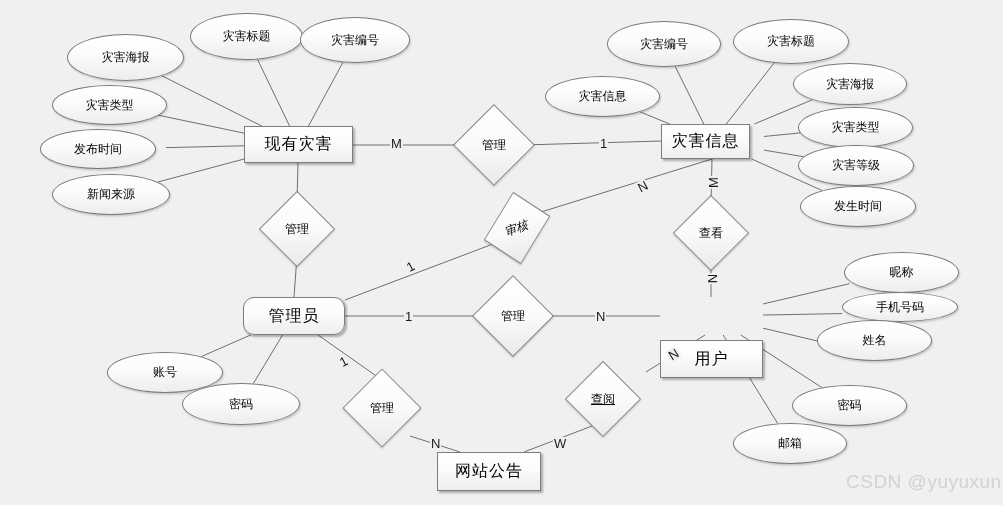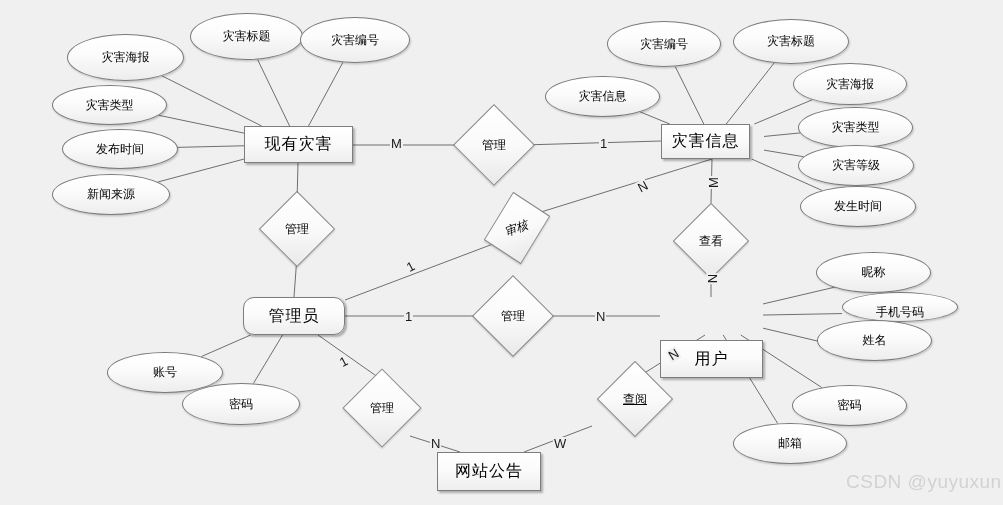--- a/index.html
+++ b/index.html
@@ -144,21 +144,21 @@
       </div>
       <div class="node attribute" style="left: 190px; top: 13px; width: 113px; height: 47px;">
         <span>灾害标题</span>
       </div>
       <div class="node attribute" style="left: 300px; top: 17px; width: 110px; height: 46px;">
         <span>灾害编号</span>
       </div>
       <div class="node attribute" style="left: 52px; top: 85px; width: 115px; height: 40px;">
         <span>灾害类型</span>
       </div>
-      <div class="node attribute" style="left: 62px; top: 129px; width: 116px; height: 40px;">
+      <div class="node attribute" style="left: 40px; top: 129px; width: 116px; height: 40px;">
         <span>发布时间</span>
       </div>
       <div class="node attribute" style="left: 52px; top: 174px; width: 118px; height: 41px;">
         <span>新闻来源</span>
       </div>
       <div class="node attribute" style="left: 607px; top: 21px; width: 114px; height: 46px;">
         <span>灾害编号</span>
       </div>
       <div class="node attribute" style="left: 733px; top: 19px; width: 116px; height: 45px;">
         <span>灾害标题</span>
@@ -177,24 +177,24 @@
       </div>
       <div class="node attribute" style="left: 800px; top: 186px; width: 116px; height: 41px;">
         <span>发生时间</span>
       </div>
       <div class="node attribute" style="left: 107px; top: 352px; width: 116px; height: 41px; font-family: Liberation Serif, serif;">
         <span>账号</span>
       </div>
       <div class="node attribute" style="left: 182px; top: 383px; width: 118px; height: 42px;">
         <span>密码</span>
       </div>
-      <div class="node attribute" style="left: 816px; top: 252px; width: 115px; height: 41px; text-align: right;">
+      <div class="node attribute" style="left: 844px; top: 252px; width: 115px; height: 41px; text-align: right;">
         <span>昵称</span>
       </div>
-      <div class="node attribute" style="left: 842px; top: 292px; width: 116px; height: 30px; align-items: flex-end;">
+      <div class="node attribute" style="left: 842px; top: 292px; width: 116px; height: 30px;">
         <span>手机号码</span>
       </div>
       <div class="node attribute" style="left: 817px; top: 320px; width: 115px; height: 41px;">
         <span>姓名</span>
       </div>
       <div class="node attribute" style="left: 792px; top: 385px; width: 115px; height: 41px;">
         <span>密码</span>
       </div>
       <div class="node attribute" style="left: 733px; top: 423px; width: 114px; height: 41px;">
         <span>邮箱</span>
@@ -204,33 +204,33 @@
         <span class="rel-label">管理</span>
       </div>
       <div class="node relationship" style="left: 270px; top: 202px; width: 54px; height: 54px;">
         <div class="rel-shape"></div>
         <span class="rel-label">管理</span>
       </div>
       <div class="node relationship" style="left: 492px; top: 203px; width: 50px; height: 50px; transform: rotate(-20deg) skewX(-14deg);">
         <div class="rel-shape"></div>
         <span class="rel-label">审核</span>
       </div>
-      <div class="node relationship" style="left: 684px; top: 214px; width: 54px; height: 54px;">
+      <div class="node relationship" style="left: 684px; top: 206px; width: 54px; height: 54px;">
         <div class="rel-shape"></div>
         <span class="rel-label">查看</span>
       </div>
       <div class="node relationship" style="left: 484px; top: 287px; width: 58px; height: 58px;">
         <div class="rel-shape"></div>
         <span class="rel-label">管理</span>
       </div>
       <div class="node relationship" style="left: 354px; top: 380px; width: 56px; height: 56px;">
         <div class="rel-shape"></div>
         <span class="rel-label">管理</span>
       </div>
-      <div class="node relationship" style="left: 608px; top: 372px; width: 54px; height: 54px; text-decoration: underline;">
+      <div class="node relationship" style="left: 576px; top: 372px; width: 54px; height: 54px; text-decoration: underline;">
         <div class="rel-shape"></div>
         <span class="rel-label">查阅</span>
       </div>
       <div class="card" style="left: 390px; top: 137px;">M</div>
       <div class="card" style="left: 599px; top: 137px;">1</div>
       <div class="card" style="left: 637px; top: 180px; transform: rotate(-28deg);">N</div>
       <div class="card" style="left: 406px; top: 260px; transform: rotate(-28deg);">1</div>
       <div class="card" style="left: 707px; top: 176px; transform: rotate(-90deg);">M</div>
       <div class="card" style="left: 707px; top: 272px; transform: rotate(-90deg);">N</div>
       <div class="card" style="left: 404px; top: 310px;">1</div>

